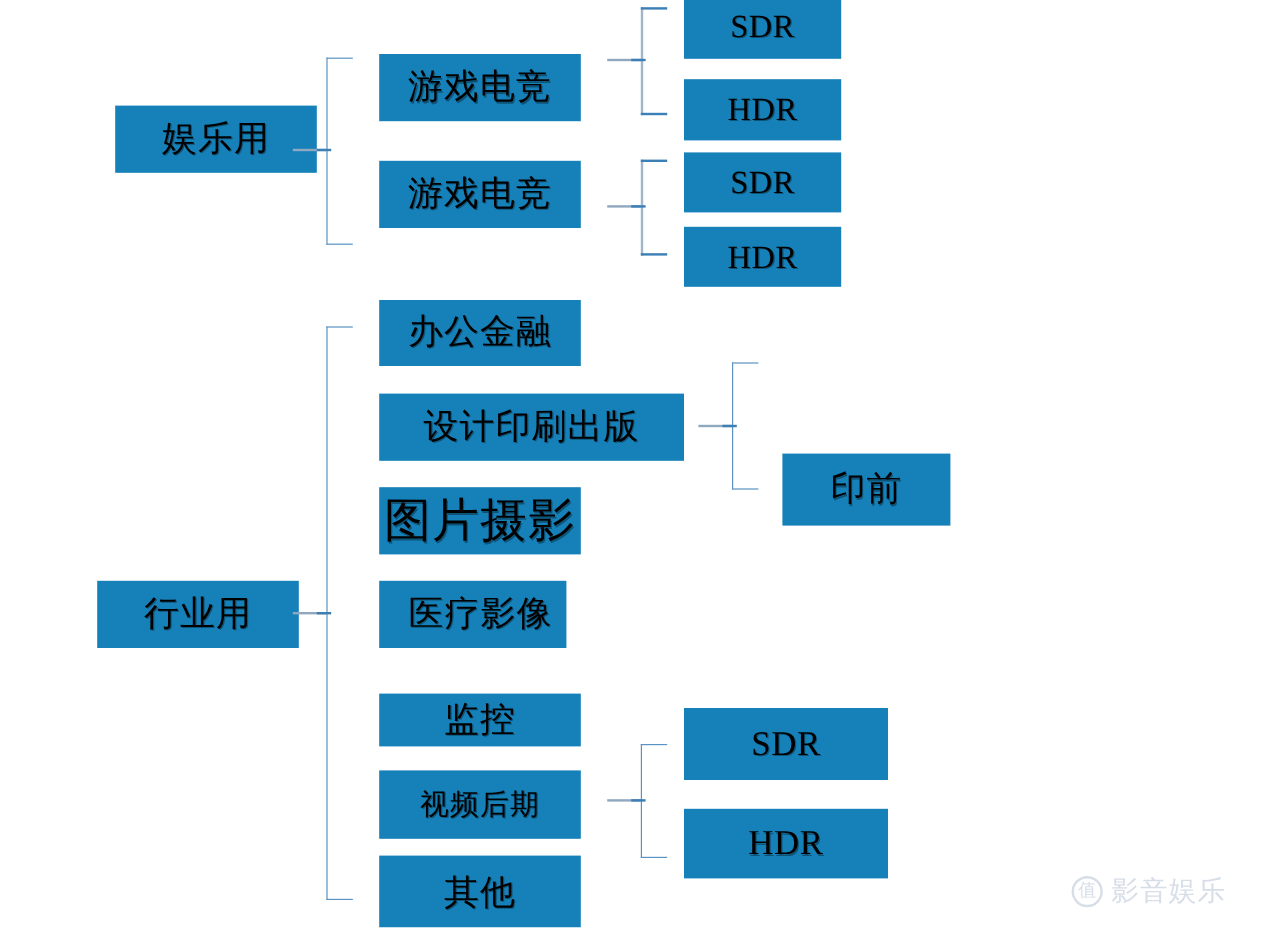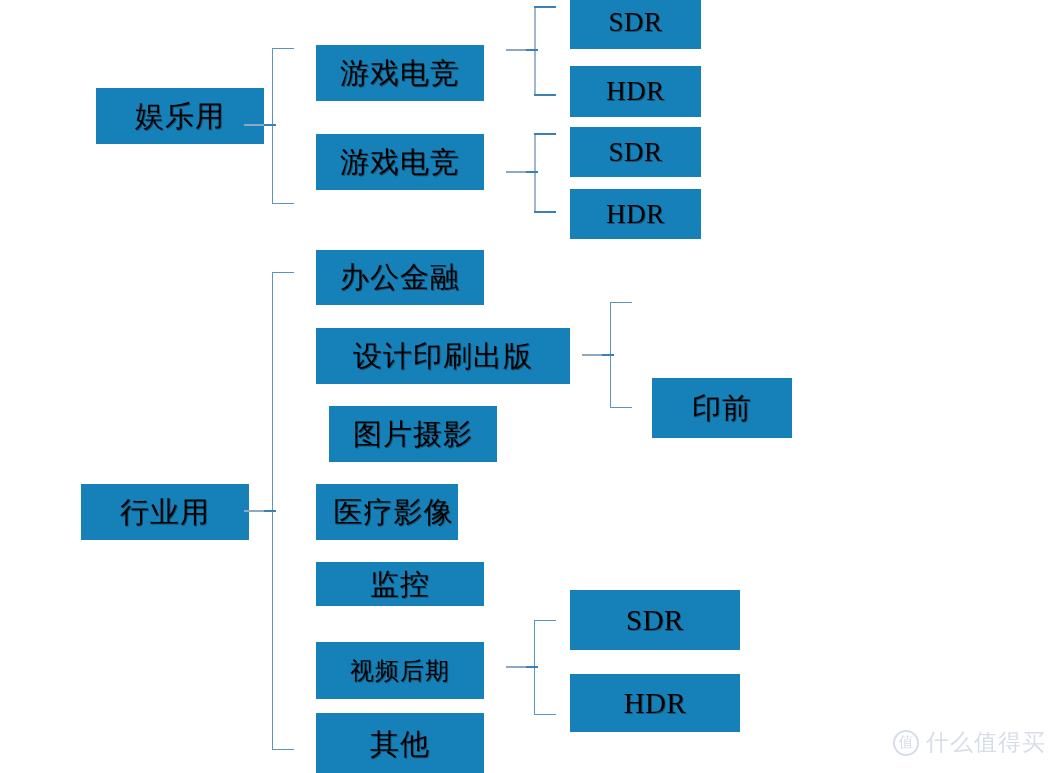--- a/index.html
+++ b/index.html
@@ -183,29 +183,29 @@
   </div>
 
   <div class="node cjk" style="left:316px; top:328px; width:254px; height:56px; font-size:29px;">
     <span>设计印刷出版</span>
   </div>
 
   <div class="node cjk" style="left:316px; top:250px; width:168px; height:55px; font-size:29px;">
     <span>办公金融</span>
   </div>
 
-  <div class="node cjk" style="left:316px; top:406px; width:168px; height:56px; font-size:29px;margin-left:13px;">
+  <div class="node cjk" style="left:316px; top:406px; width:168px; height:56px; font-size:39px;">
     <span>图片摄影</span>
   </div>
 
-  <div class="node cjk" style="left:316px; top:484px; width:142px; height:56px; font-size:29px;padding-left:13px;">
+  <div class="node cjk" style="left:316px; top:484px; width:156px; height:56px; font-size:29px;padding-left:13px;">
     <span>医疗影像</span>
   </div>
 
-  <div class="node cjk" style="left:316px; top:562px; width:168px; height:44px; font-size:29px;">
+  <div class="node cjk" style="left:316px; top:578px; width:168px; height:44px; font-size:29px;">
     <span>监控</span>
   </div>
 
   <div class="node cjk" style="left:316px; top:642px; width:168px; height:57px; font-size:24px;">
     <span>视频后期</span>
   </div>
 
   <div class="node cjk" style="left:316px; top:713px; width:168px; height:62px; font-size:29px;">
     <span>其他</span>
   </div>
@@ -236,16 +236,16 @@
   </div>
 
   <div class="node latin" style="left:570px; top:674px; width:170px; height:58px; font-size:29px;">
     <span>HDR</span>
   </div>
 
   <div id="watermark" style="left:893px; top:727px;">
     <div class="wm-logo">
       <span>值</span>
     </div>
-    <div class="wm-text">什么值得买</div>
+    <div class="wm-text">影音娱乐</div>
   </div>
 
 </div>
 
 </body></html>

